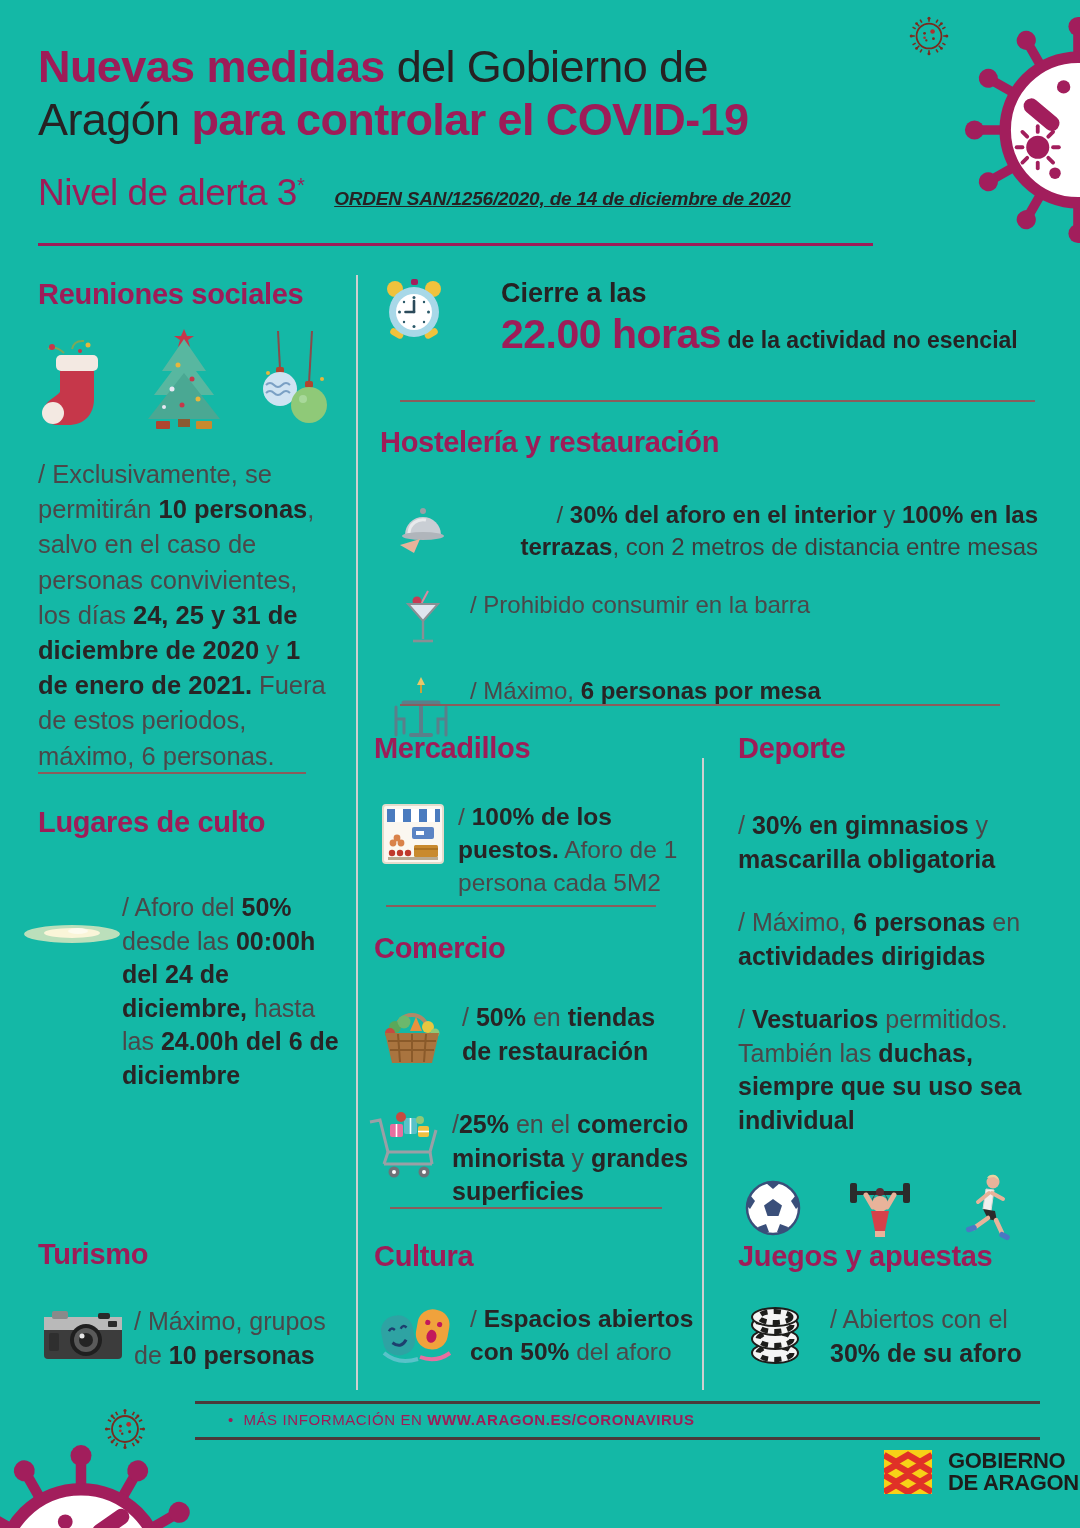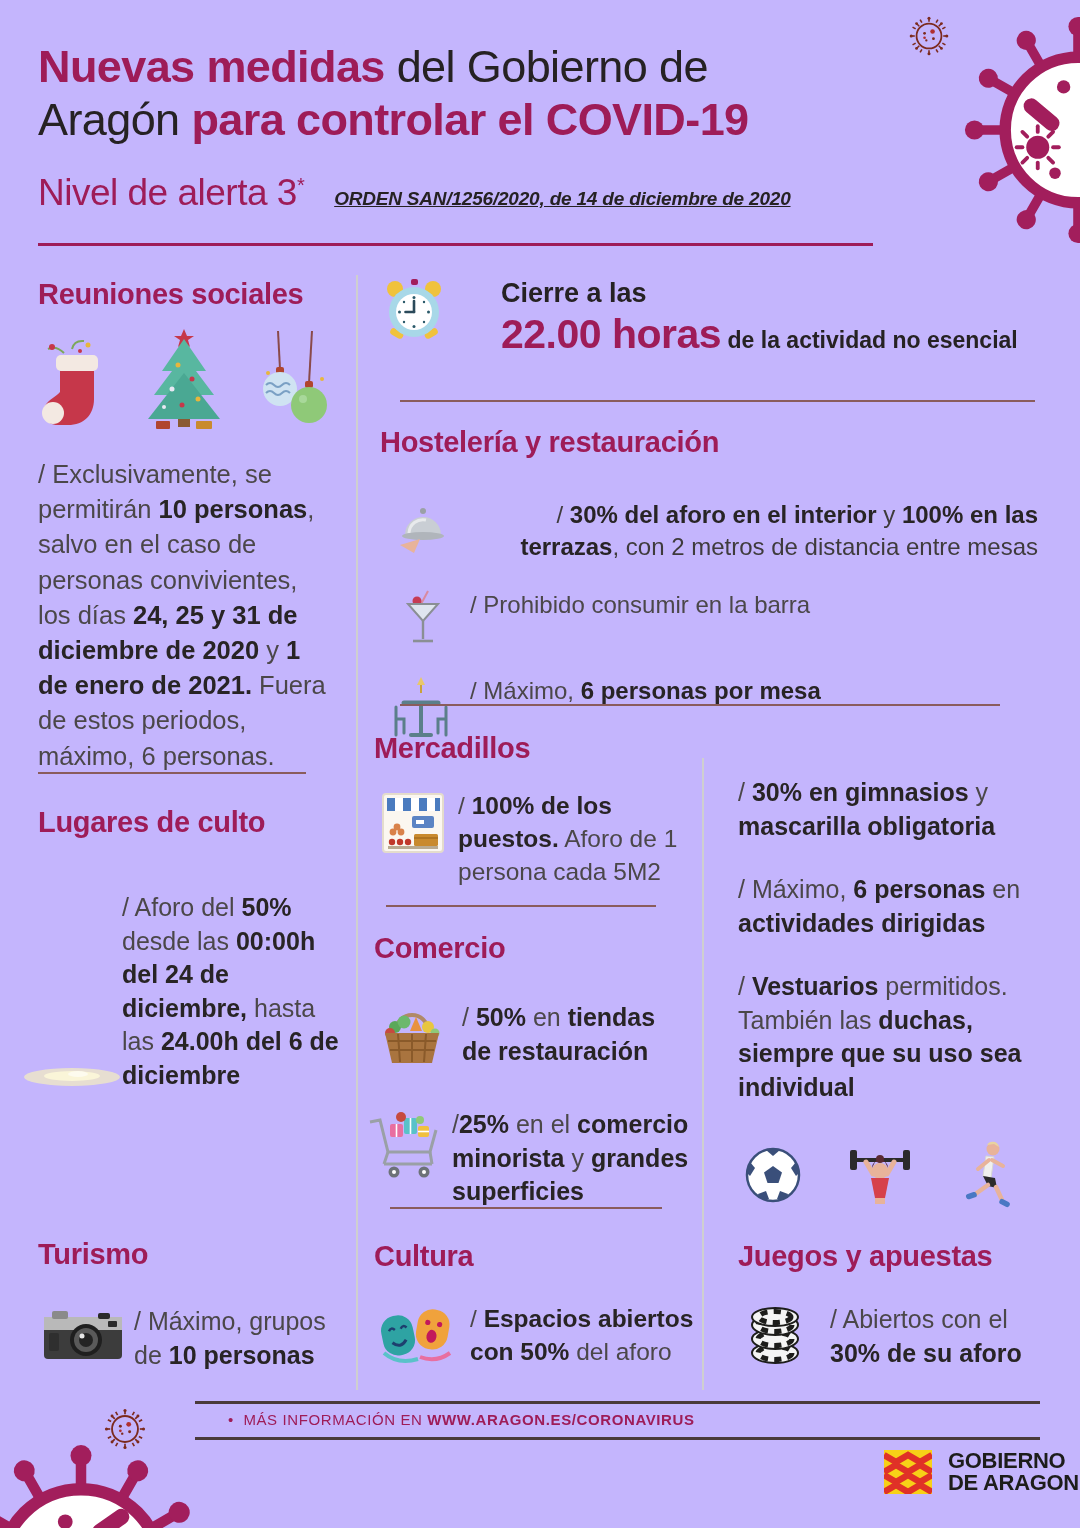--- a/index.html
+++ b/index.html
@@ -4,21 +4,21 @@
 <style>
   :root{
     --brand:#9e1c58;
     --ink:#262223;
     --body:#4b4749;
     --bold:#282425;
   }
   html,body{margin:0;padding:0;background:#e9e9e9;}
   .page{
     position:relative;width:1080px;height:1528px;margin:0 auto;
-    background:#c4b5fd;overflow:hidden;
+    background:#14b8a6;overflow:hidden;
     font-family:"Liberation Sans", sans-serif;color:var(--ink);
   }
   .abs{position:absolute;}
   .sec{font-size:29px;font-weight:800;color:var(--brand);margin:0;letter-spacing:-0.3px;}
   .rule{position:absolute;height:2px;background:#8a5c5c;}
   .vrule{position:absolute;width:2px;background:#cfcfcf;}
   .txt{font-size:25px;line-height:1.34;color:var(--body);}
   .txt b{color:var(--bold);font-weight:700;}
   .brow{display:flex;align-items:flex-start;}
   .igut{flex:0 0 86px;display:flex;justify-content:flex-start;padding-left:4px;box-sizing:border-box;}
@@ -223,21 +223,21 @@
           <circle cx="68" cy="48" r="2" fill="#e8b63c"></circle>
       </svg>
     </div>
     <p class="txt" style="margin:26px 9px 0 0;font-size:25.5px;line-height:1.38;"><span>/ Exclusivamente, se permitirán </span><b>10 personas</b><span>, salvo en el caso de personas convivientes, los días </span><b>24, 25 y 31 de diciembre de 2020</b><span> y </span><b>1 de enero de 2021.</b><span> Fuera de estos periodos, máximo, 6 personas.</span></p>
   </div>
 
   <div class="rule" style="left:38px;top:772px;width:268px;"></div>
 
   <div class="abs" style="left:38px;top:806px;width:306px;">
     <h2 class="sec">Lugares de culto</h2>
-    <div class="brow" style="margin-top:52px;align-items:flex-end;">
+    <div class="brow" style="margin-top:52px;">
       <div class="igut" style="flex-basis:80px;padding-top:28px;margin-left:-20px;">
         <svg width="100" height="30" viewBox="0 0 100 30">
           <ellipse cx="50" cy="15" rx="48" ry="9" fill="#f3ecc2" opacity="0.75"></ellipse>
           <ellipse cx="50" cy="14" rx="28" ry="5" fill="#faf5d8"></ellipse>
           <ellipse cx="56" cy="12" rx="10" ry="3" fill="#fdfbee"></ellipse>
         </svg>
       </div>
       <div class="txt" style="width:228px;"><span>/ Aforo del </span><b>50%</b><span>  desde las </span><b>00:00h del 24 de diciembre,</b><span> hasta las </span><b>24.00h del 6 de diciembre</b></div>
     </div>
   </div>
@@ -334,21 +334,21 @@
         </svg>
       </div>
       <div class="txt" style="width:568px;font-size:24px;"><span>/  Máximo, </span><b>6 personas por mesa</b></div>
     </div>
   </div>
 
   <div class="rule" style="left:400px;top:704px;width:600px;"></div>
 
   <div class="abs" style="left:374px;top:732px;width:306px;">
     <h2 class="sec">Mercadillos</h2>
-    <div class="brow" style="margin-top:25px;">
+    <div class="brow" style="margin-top:36px;">
       <div class="igut" style="flex-basis:84px;padding-left:8px;">
         <svg width="62" height="64" viewBox="0 0 62 64">
           <rect x="1" y="4" width="60" height="58" rx="3" fill="#fbf7f0" stroke="#e4dccc" stroke-width="2"></rect>
           <g>
             <rect x="5" y="8" width="8" height="13" fill="#4a7bbf"></rect>
               <rect x="13" y="8" width="8" height="13" fill="#ffffff"></rect>
             <rect x="21" y="8" width="8" height="13" fill="#4a7bbf"></rect>
               <rect x="29" y="8" width="8" height="13" fill="#ffffff"></rect>
             <rect x="37" y="8" width="8" height="13" fill="#4a7bbf"></rect>
               <rect x="45" y="8" width="8" height="13" fill="#ffffff"></rect>
@@ -459,20 +459,21 @@
           </g>
           <path d="M6,50 q14,12 34,6" stroke="#59c2c9" stroke-width="4" fill="none"></path>
           <path d="M42,54 q16,6 30,-4" stroke="#e86fa0" stroke-width="4" fill="none"></path>
         </svg>
       </div>
       <div class="txt" style="width:244px;font-size:24.5px;"><span>/ </span><b>Espacios abiertos con 50%</b><span> del aforo</span></div>
     </div>
   </div>
 
   <div class="abs" style="left:738px;top:732px;width:312px;">
+    <h2 class="sec">Deporte</h2>
     <div class="txt" style="margin-top:44px;"><span>/ </span><b>30% en gimnasios</b><span> y </span><b>mascarilla obligatoria</b></div>
     <div class="txt" style="margin-top:30px;"><span>/ Máximo, </span><b>6 personas</b><span> en </span><b>actividades dirigidas</b></div>
     <div class="txt" style="margin-top:30px;"><span>/ </span><b>Vestuarios</b><span> permitidos. También las </span><b>duchas, siempre que su uso sea individual</b></div>
     <div style="display:flex;align-items:center;gap:44px;margin-top:36px;padding-left:6px;">
       <svg width="58" height="58" viewBox="0 0 58 58">
         <defs>
             <clipPath id="ballclip">
               <circle cx="29" cy="29" r="26"></circle>
             </clipPath>
           </defs>

